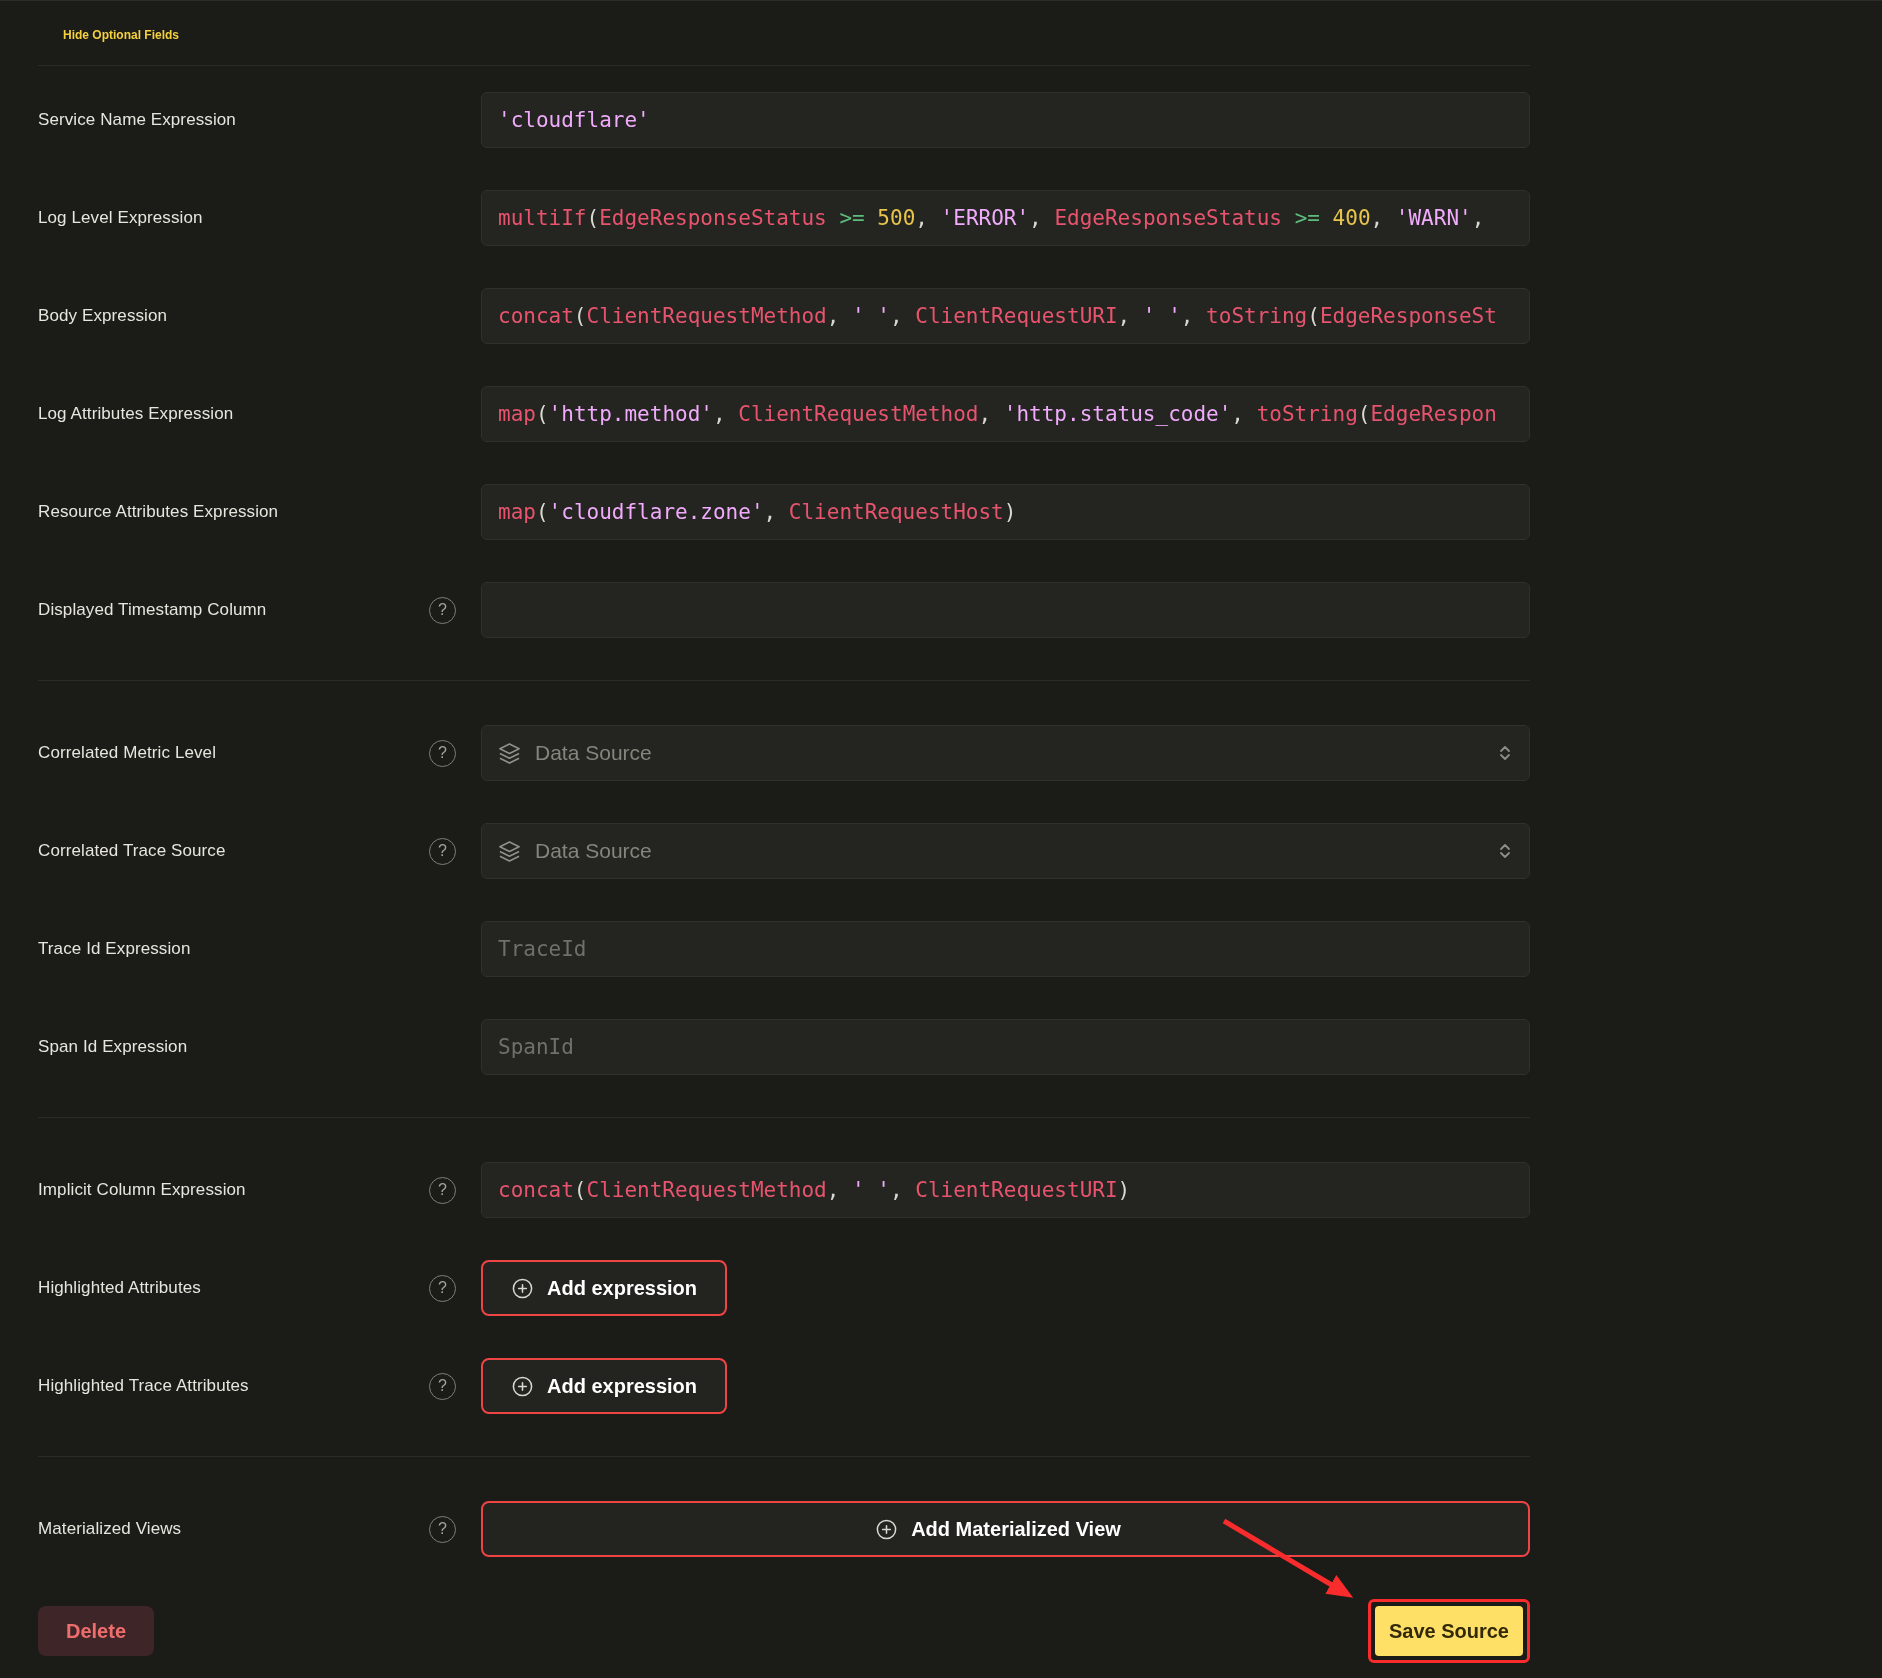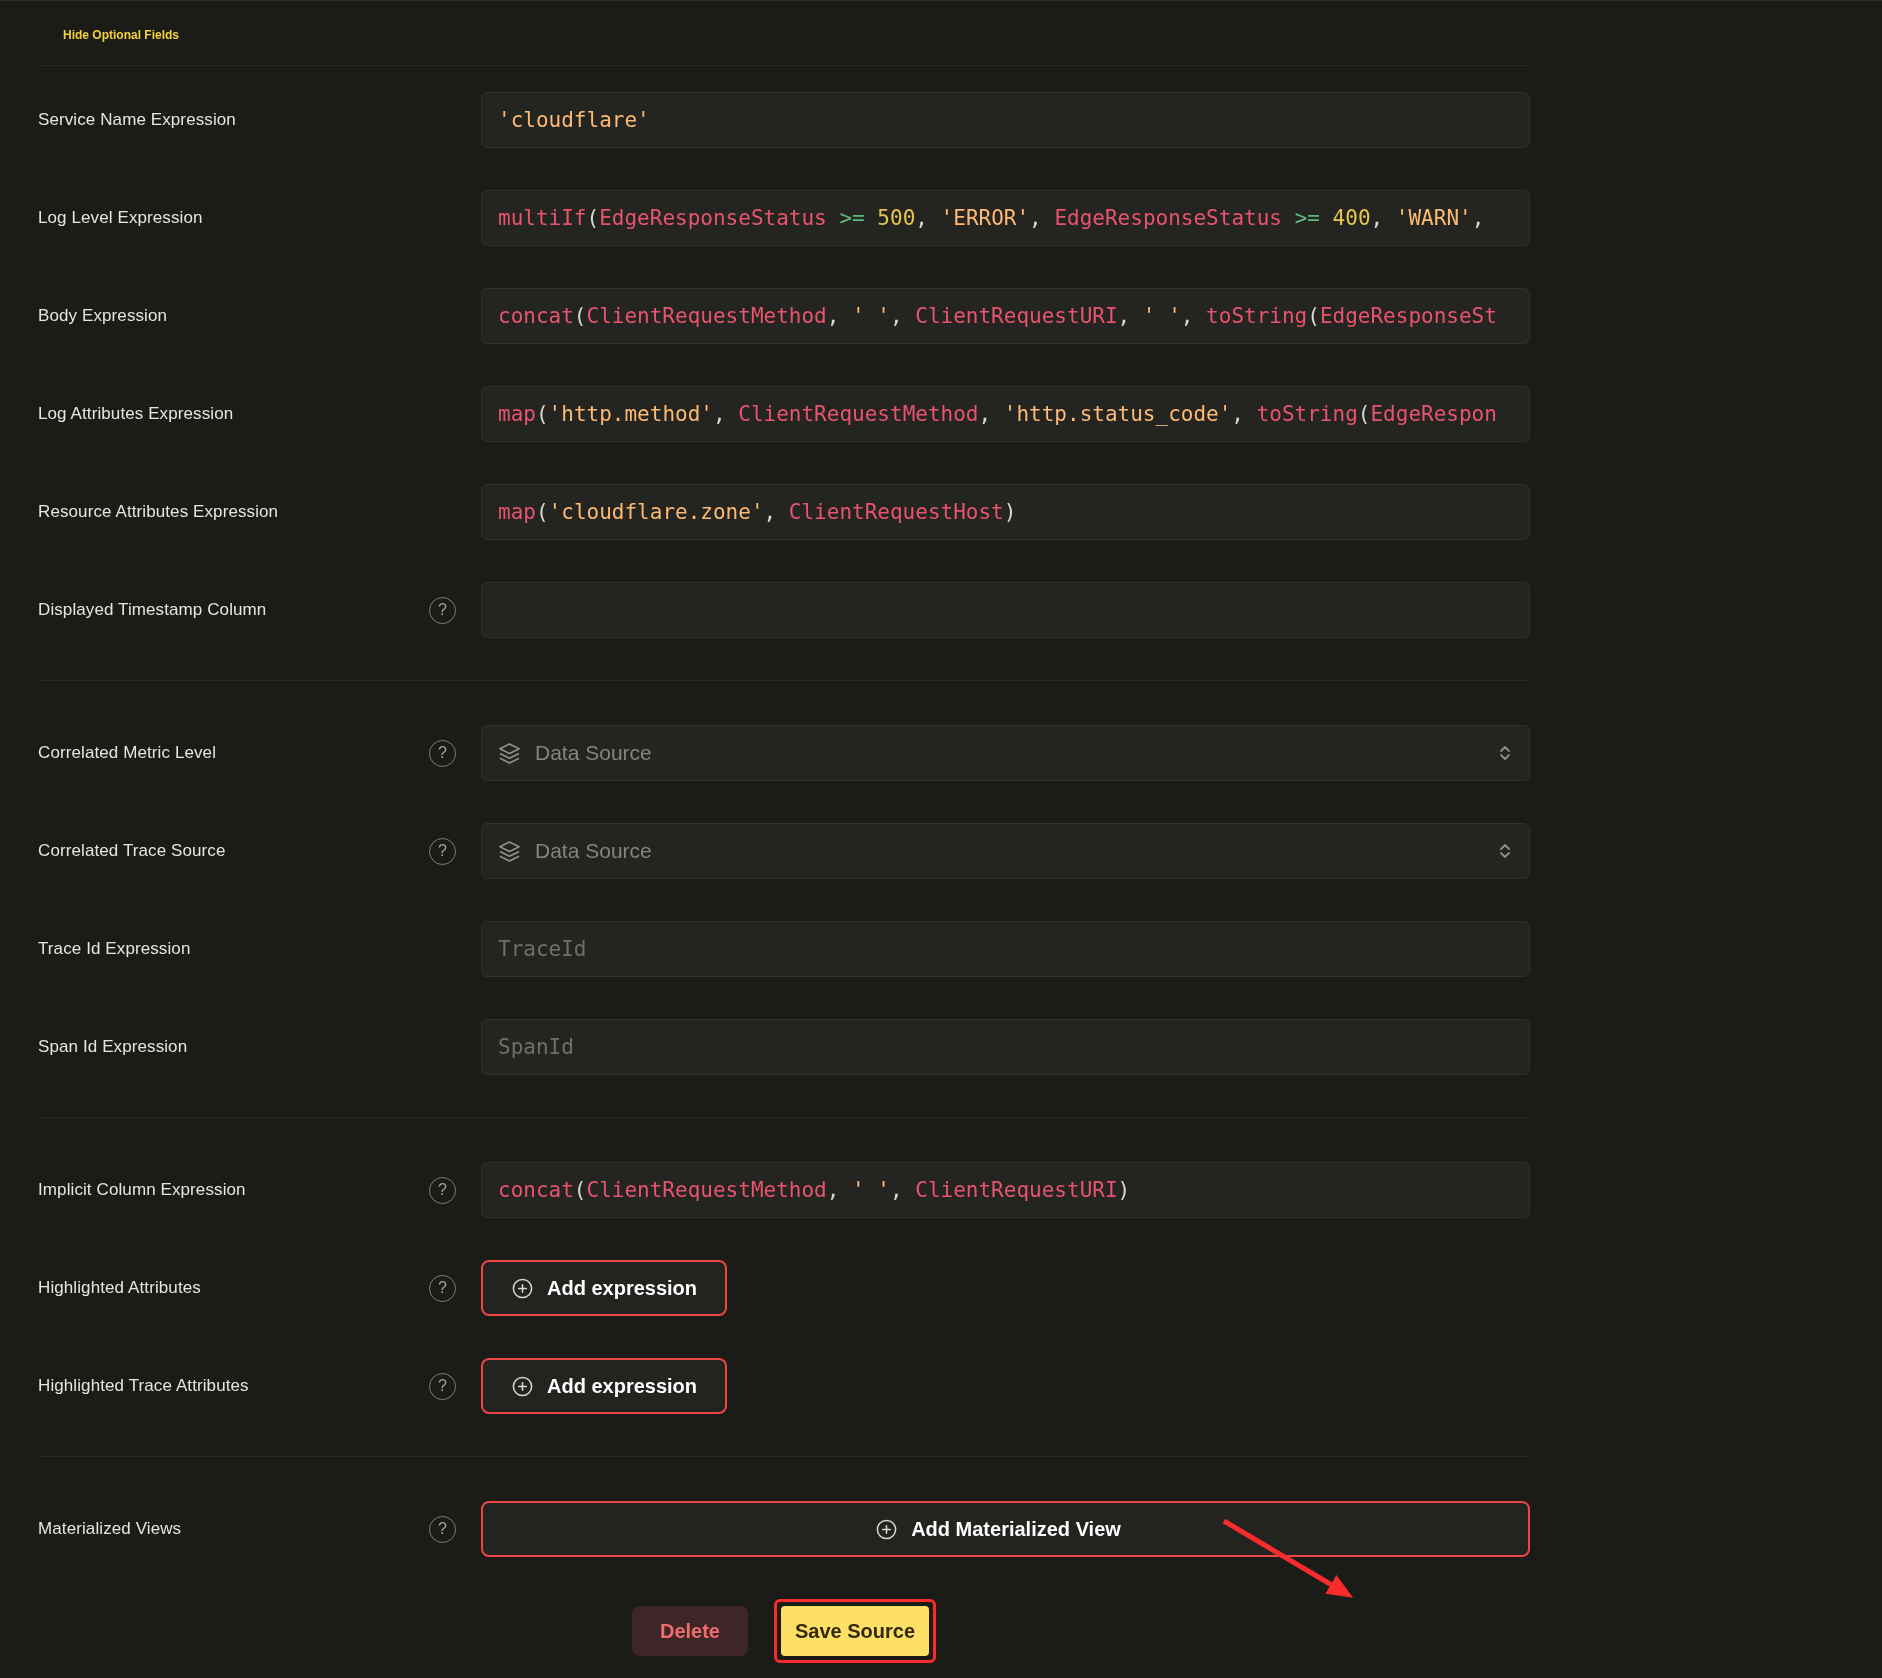--- a/index.html
+++ b/index.html
@@ -40,21 +40,21 @@
 
   .input {
     height:56px; width:100%;
     background:#242420; border:1px solid #31312a; border-radius:6px;
     display:flex; align-items:center; padding:0 16px;
     font-family:"DejaVu Sans Mono", monospace; font-size:21px;
     white-space:pre; overflow:hidden;
   }
   .tok-p { color:#d9d9d2; }
   .tok-r { color:#e8546e; }
-  .tok-g { color:#fdba74; }
+  .tok-g { color:#f0abfc; }
   .tok-y { color:#e7c54d; }
   .tok-o { color:#5dbd7d; }
 
   input.input { color:#fca5a5; outline:none; display:block; line-height:54px; }
   input.input::placeholder { color:#70706a; }
 
   .select { gap:14px; cursor:pointer; font-family:"Liberation Sans", sans-serif; }
   .select-placeholder { color:#85857e; font-size:21px; }
   .chevrons { margin-left:auto; flex-shrink:0; }
 
@@ -62,21 +62,21 @@
     display:inline-flex; align-items:center; justify-content:center; gap:13px;
     height:56px; padding:0 28px;
     background:#232320; border:2px solid #ef4444; border-radius:8px;
     color:#ffffff; font-weight:700; font-size:20px;
     font-family:"Liberation Sans", sans-serif; cursor:pointer;
   }
   .btn-wide { width:100%;padding-left:13px; }
 
   .footer {
     width:1492px; margin-top:42px;
-    display:flex; justify-content:center; align-items:center; gap:26px;
+    display:flex; justify-content:space-between; align-items:center; gap:26px;
   }
   .btn-delete {
     height:50px; padding:0 28px; border:none; border-radius:8px;
     background:#3e2628; color:#ef6d6d; font-weight:700; font-size:20px;
     font-family:"Liberation Sans", sans-serif; cursor:pointer;
   }
   .annotation-box {
     border:3px solid #f82c2c; border-radius:6px; padding:4px;
   }
   .btn-save {

